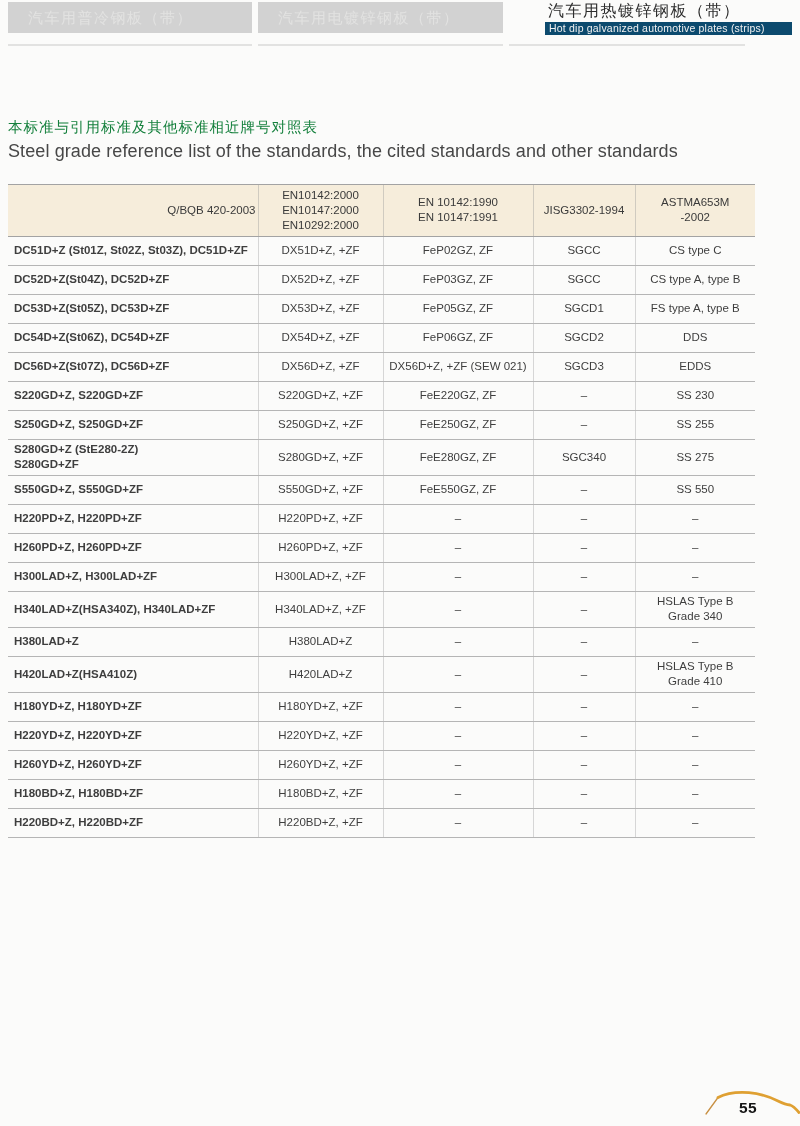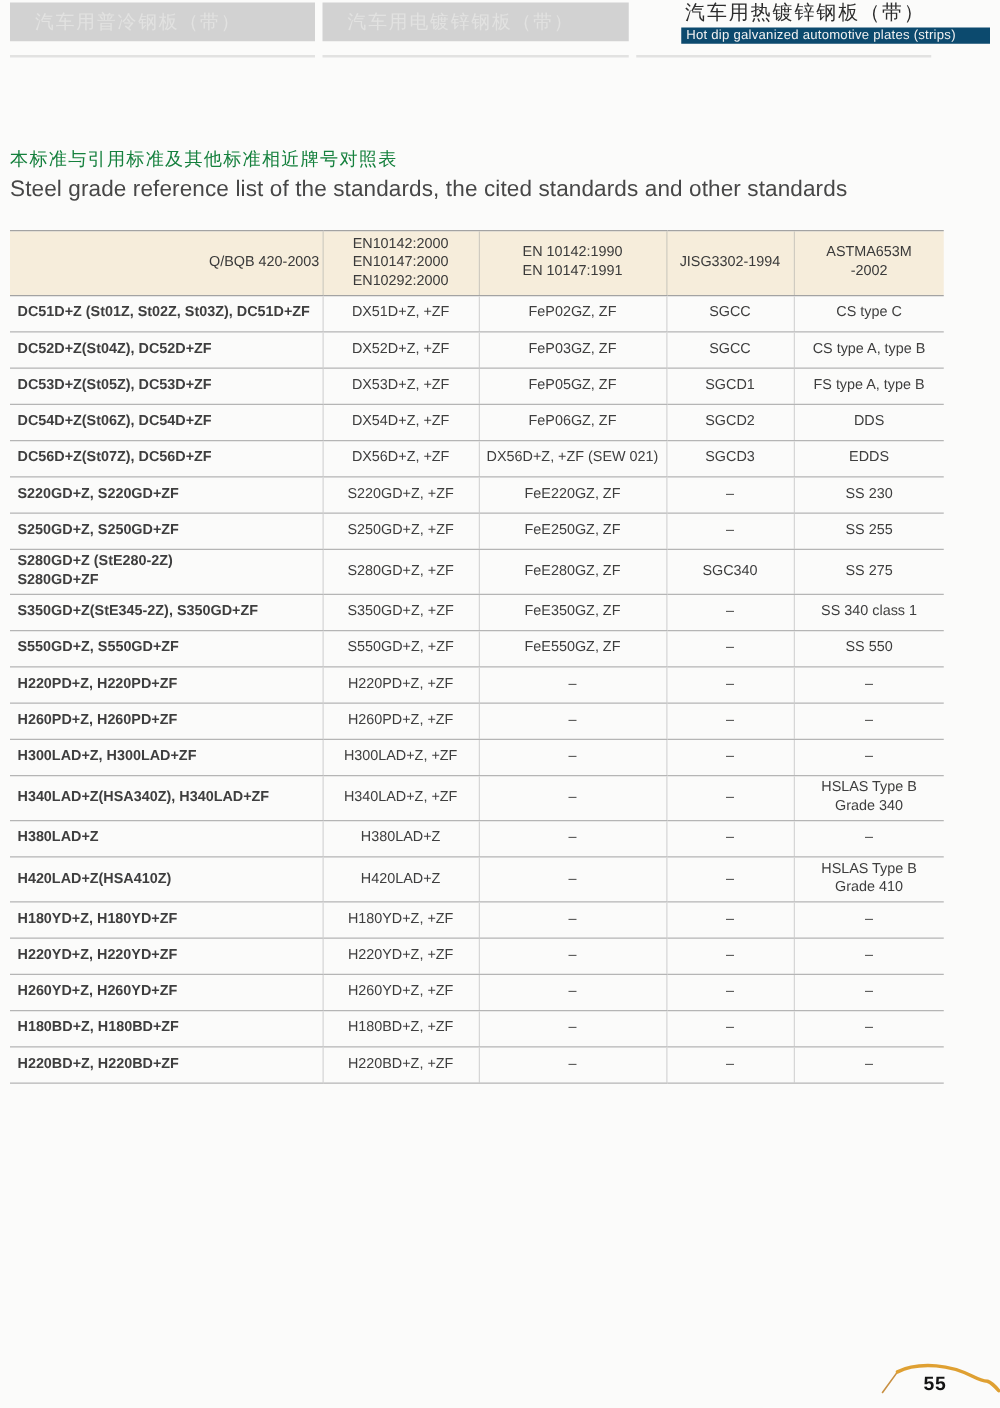--- a/index.html
+++ b/index.html
@@ -249,27 +249,20 @@
         </tr>
         <tr>
           <td>S280GD+Z (StE280-2Z)
 S280GD+ZF</td>
           <td>S280GD+Z, +ZF</td>
           <td>FeE280GZ, ZF</td>
           <td>SGC340</td>
           <td>SS 275</td>
         </tr>
         <tr>
-          <td>S350GD+Z(StE345-2Z), S350GD+ZF</td>
-          <td>S350GD+Z, +ZF</td>
-          <td>FeE350GZ, ZF</td>
-          <td>–</td>
-          <td>SS 340 class 1</td>
-        </tr>
-        <tr>
           <td>S550GD+Z, S550GD+ZF</td>
           <td>S550GD+Z, +ZF</td>
           <td>FeE550GZ, ZF</td>
           <td>–</td>
           <td>SS 550</td>
         </tr>
         <tr>
           <td>H220PD+Z, H220PD+ZF</td>
           <td>H220PD+Z, +ZF</td>
           <td>–</td>

